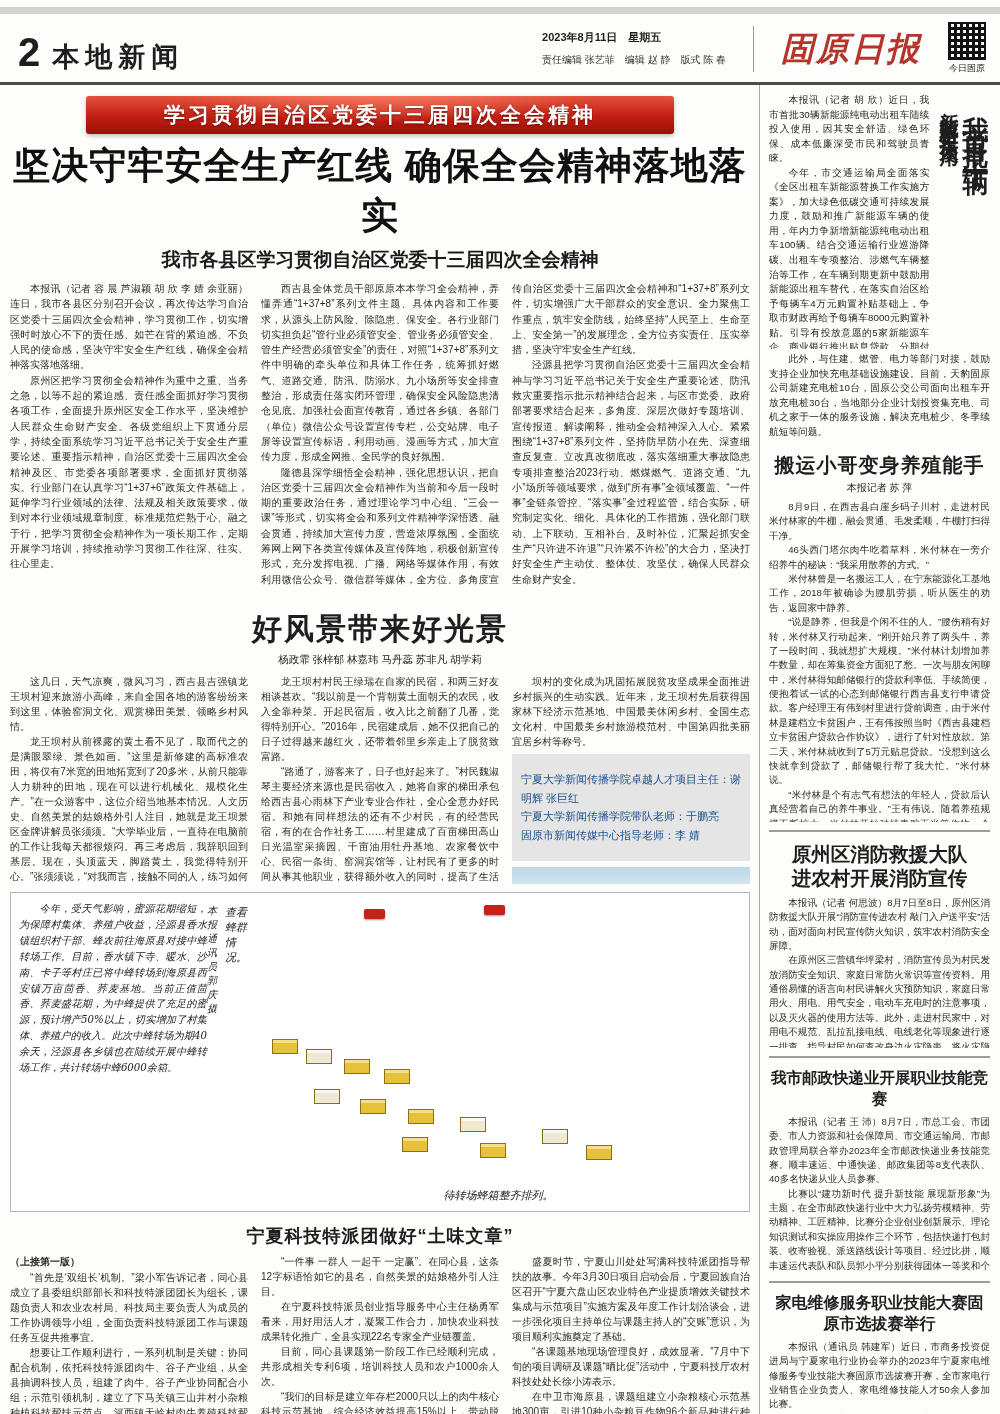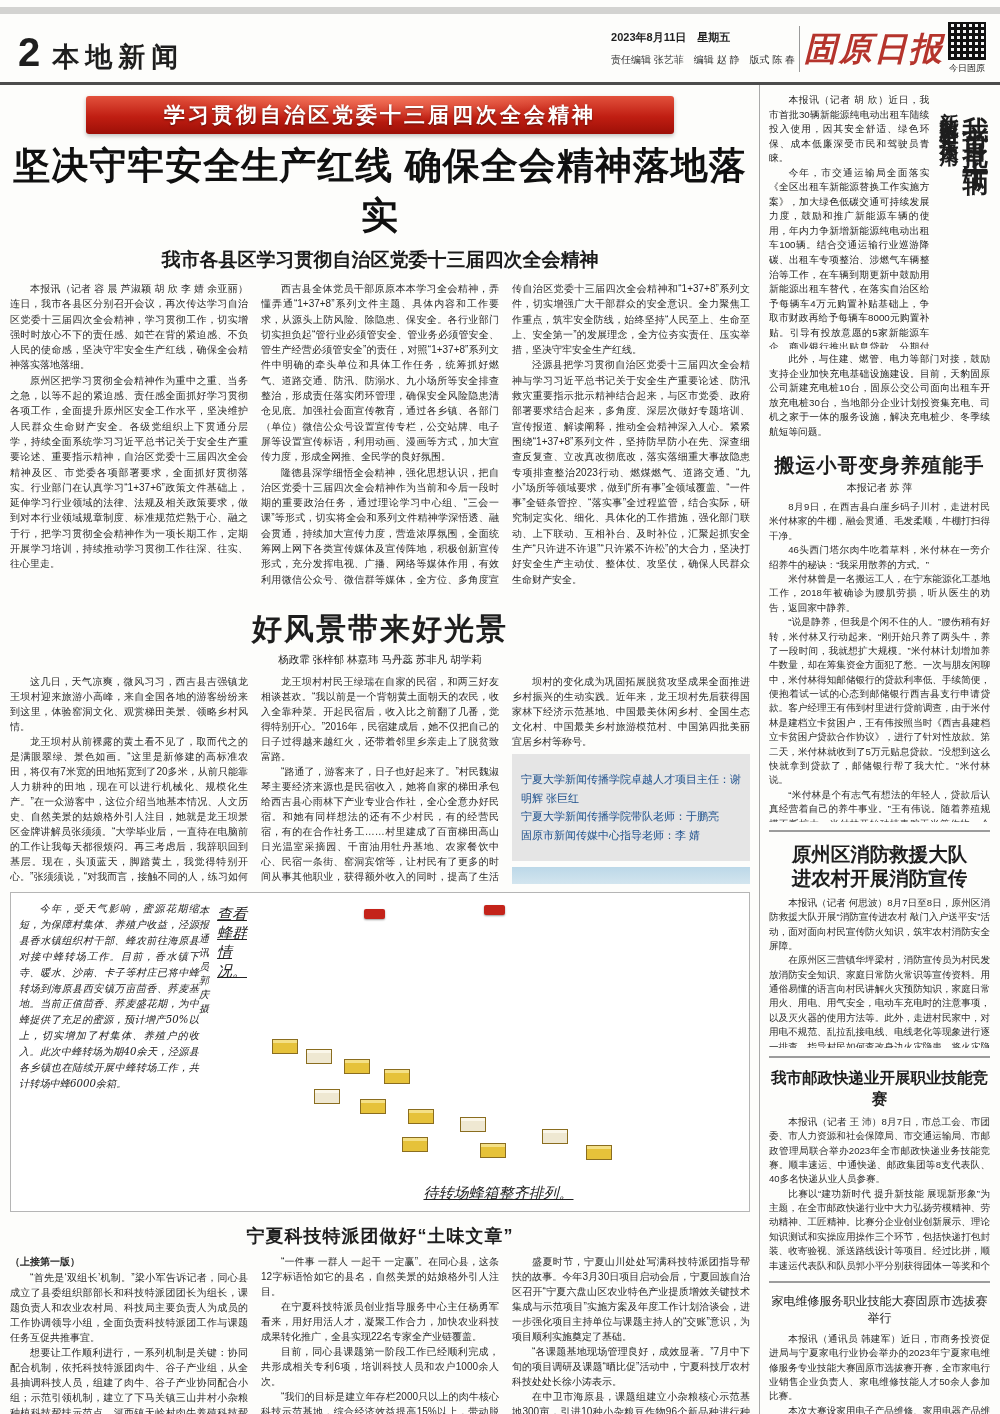--- a/index.html
+++ b/index.html
@@ -9,21 +9,21 @@
     background:#fdfdfb; color:#1e1e1e;
     font-family:"Liberation Sans", sans-serif;
   }
   .top-strip { height:7px; background:#d3d3d1; margin-top:7px; }
 
   
   .header { display:flex; justify-content:space-between; align-items:flex-end; padding:8px 14px 7px 18px; }
   .header-left { display:flex; align-items:baseline; gap:12px; }
   .page-num { font-size:40px; font-weight:900; line-height:1; }
   .section-title { font-size:27px; font-weight:900; letter-spacing:6px; }
-  .header-right { display:flex; align-items:center; gap:4px; }
+  .header-right { display:flex; align-items:center; gap:27px; }
   .pub-meta { text-align:left; }
   .date-line { font-size:11px; font-weight:bold; margin-bottom:8px; }
   .editors { font-size:10px; color:#333; }
   .vert-sep { width:1px; height:46px; background:#9a9a9a; }
   .masthead { color:#b5342c; font-family:"DejaVu Serif", serif; font-style:italic; font-weight:bold; font-size:33px; line-height:1; letter-spacing:2px; }
   .qr-wrap { text-align:center; }
   .qr { width:38px; height:38px; margin:0 auto;
     background:
       repeating-linear-gradient(0deg,#111 0 3px,transparent 3px 6px),
       repeating-linear-gradient(90deg,#111 0 3px,#f5f5f5 3px 6px); }
@@ -72,21 +72,21 @@
   .photo { position:relative; overflow:hidden; }
   .photo-people { height:118px;
     background:
       radial-gradient(circle at 18% 30%, #d8c894 0 12%, rgba(0,0,0,0) 13%),
       radial-gradient(ellipse at 15% 70%, #4a5565 0 26%, rgba(0,0,0,0) 27%),
       radial-gradient(ellipse at 52% 45%, #2e3440 0 20%, rgba(0,0,0,0) 21%),
       radial-gradient(circle at 50% 22%, #caa06e 0 6%, rgba(0,0,0,0) 7%),
       radial-gradient(ellipse at 88% 75%, #39455c 0 24%, rgba(0,0,0,0) 25%),
       radial-gradient(ellipse at 42% 80%, #c8a23b 0 10%, rgba(0,0,0,0) 11%),
       linear-gradient(180deg,#a8b08a 0%, #c2b894 45%, #b5a57e 100%); }
-  .caption { font-size:15px; font-family:"DejaVu Serif", serif; font-style:italic; margin:4px 0 0; color:#222;text-decoration:underline; }
+  .caption { font-size:11px; font-family:"DejaVu Serif", serif; font-style:italic; margin:4px 0 0; color:#222; }
   .caption-center { text-align:center; }
   .feature-right { flex:1; display:flex; flex-direction:column; }
   .photo-apiary { flex:1;
     background:
       linear-gradient(103deg, rgba(0,0,0,0) 0 38%, #d6c69c 38% 46%, rgba(0,0,0,0) 46%),
       radial-gradient(ellipse at 10% 6%, #5d7042 0 14%, rgba(0,0,0,0) 15%),
       radial-gradient(ellipse at 45% 4%, #6b7c4a 0 10%, rgba(0,0,0,0) 11%),
       radial-gradient(ellipse at 90% 12%, #77865350 0 18%, rgba(0,0,0,0) 19%),
       linear-gradient(180deg,#87956ا 0%, #8a9a66 0%, #7e8c5c 10%, #b3a478 32%, #c6b284 58%, #ae9a6e 80%, #9d8759 100%); }
   .hive { position:absolute; width:26px; height:15px; background:#e6c23a; border:1px solid #8a6d1f; box-shadow:inset 0 3px 0 #f4e087; }
@@ -117,21 +117,21 @@
 
   .sb-h2 { font-size:20px; font-weight:900; text-align:center; margin:12px 0 2px; letter-spacing:1px; }
   .sb-byline { font-size:10px; text-align:center; margin:0 0 5px; }
   .sb-text { font-size:9.6px; line-height:1.5; text-align:justify; overflow:hidden; color:#2a2a2a; }
   .herder-text { height:322px; }
   .sb-rule { border-top:2px solid #9c9c9c; margin:8px 0 0; }
   .fire-head { font-size:19.5px; font-weight:900; line-height:1.25; text-align:center; margin:10px 0 5px; }
   .fire-text { height:152px; }
   .postal-head { font-size:15.5px; font-weight:900; text-align:center; margin:10px 0 5px; }
   .postal-text { height:158px; }
-  .appl-head { font-size:12px; font-weight:400; text-align:center; margin:10px 0 5px; }
+  .appl-head { font-size:16px; font-weight:700; text-align:center; margin:10px 0 5px; }
   .appl-text { height:120px; }
 </style>
 </head>
 <body>
 
 <div class="top-strip"></div>
 
 <div class="header">
   <div class="header-left">
     <span class="page-num">2</span>

